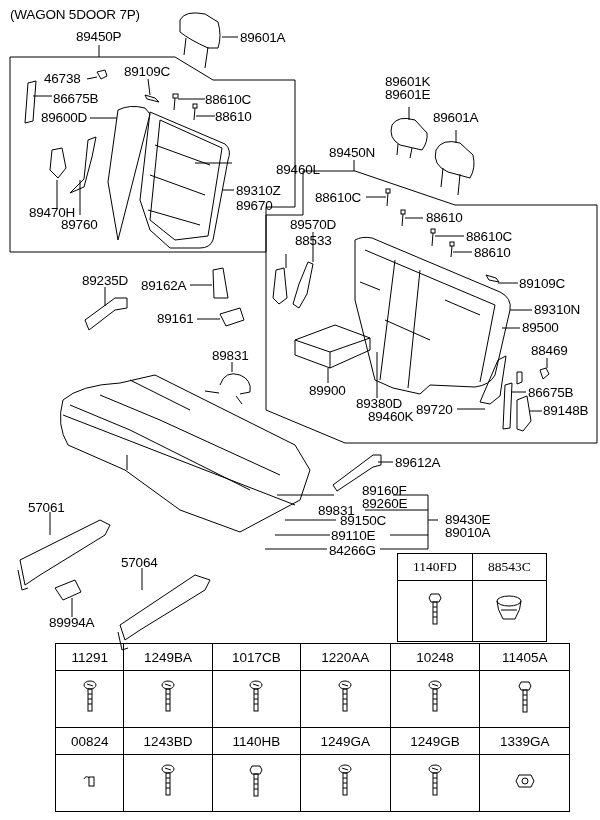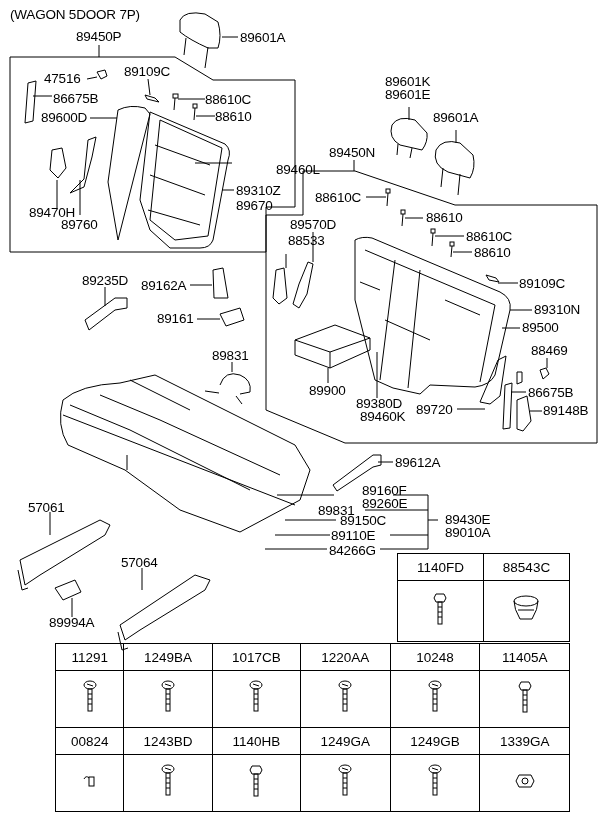--- a/index.html
+++ b/index.html
@@ -202,49 +202,49 @@
   </g>
   <g>
       <path d="M55 588 l20 -8 l6 12 l-18 8 z"></path>
       <line x1="72" y1="598" x2="72" y2="617"></line>
     </g>
 </svg>
 
 <div class="lbl" style="left:10px;top:8px;">(WAGON 5DOOR 7P)</div>
 <div class="lbl" style="left:76px;top:30px;">89450P</div>
 <div class="lbl" style="left:240px;top:31px;">89601A</div>
-<div class="lbl" style="left:44px;top:72px;">47516</div>
+<div class="lbl" style="left:44px;top:72px;">46738</div>
 <div class="lbl" style="left:124px;top:65px;">89109C</div>
 <div class="lbl" style="left:53px;top:92px;">86675B</div>
 <div class="lbl" style="left:205px;top:93px;">88610C</div>
 <div class="lbl" style="left:215px;top:110px;">88610</div>
 <div class="lbl" style="left:41px;top:111px;">89600D</div>
 <div class="lbl" style="left:236px;top:151px;margin-top:48px;">89670</div>
 <div class="lbl" style="left:236px;top:163px;margin-left:40px;">89460L</div>
 <div class="lbl" style="left:236px;top:184px;">89310Z</div>
 <div class="lbl" style="left:29px;top:206px;">89470H</div>
 <div class="lbl" style="left:61px;top:218px;">89760</div>
 
 <div class="lbl" style="left:385px;top:75px;">89601K</div>
 <div class="lbl" style="left:385px;top:88px;">89601E</div>
 <div class="lbl" style="left:433px;top:111px;">89601A</div>
 <div class="lbl" style="left:329px;top:146px;">89450N</div>
 <div class="lbl" style="left:315px;top:191px;">88610C</div>
 <div class="lbl" style="left:426px;top:211px;">88610</div>
 <div class="lbl" style="left:290px;top:218px;">89570D</div>
-<div class="lbl" style="left:256px;top:234px;padding-left:32px;">88533</div>
+<div class="lbl" style="left:263px;top:234px;padding-left:32px;">88533</div>
 <div class="lbl" style="left:466px;top:230px;">88610C</div>
 <div class="lbl" style="left:474px;top:246px;">88610</div>
 <div class="lbl" style="left:519px;top:277px;">89109C</div>
 <div class="lbl" style="left:534px;top:303px;">89310N</div>
 <div class="lbl" style="left:522px;top:321px;">89500</div>
 <div class="lbl" style="left:531px;top:344px;">88469</div>
 <div class="lbl" style="left:309px;top:384px;">89900</div>
 <div class="lbl" style="left:356px;top:397px;">89380D</div>
-<div class="lbl" style="left:360px;top:410px;text-align:center;">89460K</div>
+<div class="lbl" style="left:368px;top:410px;text-align:center;">89460K</div>
 <div class="lbl" style="left:416px;top:403px;">89720</div>
 <div class="lbl" style="left:528px;top:386px;">86675B</div>
 <div class="lbl" style="left:543px;top:404px;">89148B</div>
 
 <div class="lbl" style="left:82px;top:274px;">89235D</div>
 <div class="lbl" style="left:141px;top:279px;">89162A</div>
 <div class="lbl" style="left:157px;top:312px;">89161</div>
 <div class="lbl" style="left:212px;top:349px;">89831</div>
 
 <div class="lbl" style="left:395px;top:456px;">89612A</div>
@@ -254,21 +254,21 @@
 <div class="lbl" style="left:340px;top:514px;">89150C</div>
 <div class="lbl" style="left:331px;top:529px;">89110E</div>
 <div class="lbl" style="left:329px;top:544px;">84266G</div>
 <div class="lbl" style="left:445px;top:513px;">89430E</div>
 <div class="lbl" style="left:445px;top:526px;">89010A</div>
 
 <div class="lbl" style="left:28px;top:501px;">57061</div>
 <div class="lbl" style="left:121px;top:556px;">57064</div>
 <div class="lbl" style="left:49px;top:616px;">89994A</div>
 
-<table class="tbl" style="left:397px;top:553px;width:173px;">
+<table class="tbl" style="left:397px;top:553px;width:150px;font-family:Liberation Serif, serif;">
   <tbody>
       <tr>
     <td class="h" style="width:86px">1140FD</td>
     <td class="h" style="width:86px">88543C</td>
   </tr>
   <tr>
     <td class="i" style="height:60px">
       <svg class="ico" width="14" height="34" fill="none" stroke="#000">
             <path d="M3 2 h8 l2 4 l-2 4 h-8 l-2 -4 z"></path>
             <rect x="5" y="10" width="4" height="22"></rect>

